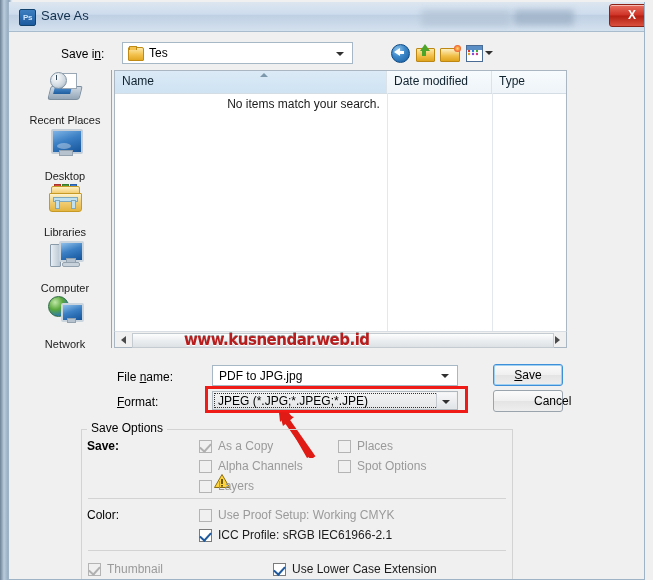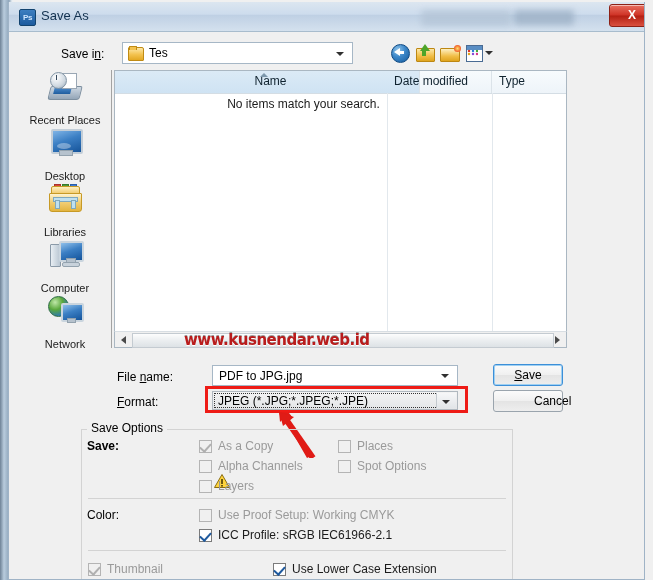--- a/index.html
+++ b/index.html
@@ -231,21 +231,21 @@
   #colhead{
     position:absolute;left:0;top:0;right:0;height:22px;
     background:linear-gradient(180deg,#f7fbfd 0%,#eef4f9 100%);
     border-bottom:1px solid #d4dde4;
   }
   .col{
     position:absolute;top:0;height:22px;line-height:21px;font-size:12px;
     padding-left:7px;box-sizing:border-box;color:#10232f;cursor:pointer;
     border-right:1px solid #dbe3e9;
   }
-  #col-name{left:0;width:305px;background:linear-gradient(180deg,#dbeaf6 0%,#cfe3f3 100%);text-align:center;}
+  #col-name{left:0;width:272px;background:linear-gradient(180deg,#dbeaf6 0%,#cfe3f3 100%);}
   #col-date{left:272px;width:105px;}
   #col-type{left:377px;width:74px;border-right:none;}
   #sort-caret{
     position:absolute;left:145px;top:2px;width:0;height:0;
     border-left:4px solid transparent;border-right:4px solid transparent;
     border-bottom:4px solid #7d97ab;
   }
   #empty-msg{
     position:absolute;left:0;top:26px;width:377px;text-align:center;font-size:12px;color:#1b1b1b;
   }

